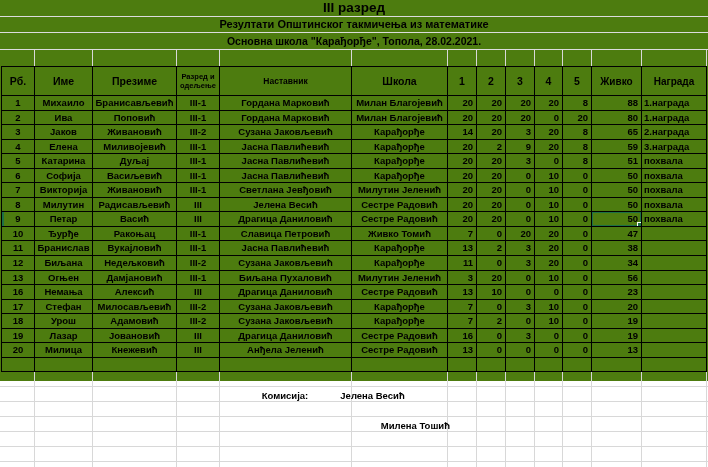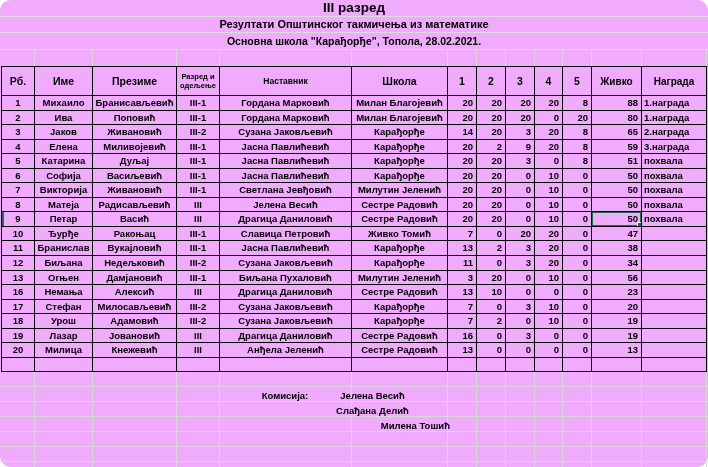--- a/index.html
+++ b/index.html
@@ -3,21 +3,21 @@
 <meta charset="utf-8">
 <style>
   * { box-sizing: border-box; margin: 0; padding: 0; }
   html,body { width: 708px; height: 467px; }
   body {
     background: #ffffff;
     font-family: "Liberation Sans", sans-serif;
     color: #000;
     overflow: hidden;
   }
-  .sheet { position: relative; width: 708px; height: 467px; background: #f0abfc; border-radius: 11px; }
+  .sheet { position: relative; width: 708px; height: 381px; background: #4d7c0f; }
 
   
   .title {
     position: absolute; left: 0; width: 708px;
     text-align: center; font-weight: 700;
     border-bottom: 1px solid #dcdcdc;
     white-space: nowrap; overflow: hidden;
   }
   .t1 { top: 0;  height: 17px; line-height: 16px; font-size: 13.5px; }
   .t2 { top: 17px; height: 16px; line-height: 15px; font-size: 11px; }
@@ -247,21 +247,21 @@
           <td class="c-s">20</td>
           <td class="c-s">20</td>
           <td class="c-s">0</td>
           <td class="c-s">10</td>
           <td class="c-s">0</td>
           <td class="c-ukupno">50</td>
           <td class="c-nagrada">похвала</td>
         </tr>
         <tr>
           <td class="c-rb">8</td>
-          <td class="c-ime">Матеја</td>
+          <td class="c-ime">Милутин</td>
           <td class="c-prezime">Радисављевић</td>
           <td class="c-razred">III</td>
           <td class="c-nastavnik">Јелена Весић</td>
           <td class="c-skola">Сестре Радовић</td>
           <td class="c-s">20</td>
           <td class="c-s">20</td>
           <td class="c-s">0</td>
           <td class="c-s">10</td>
           <td class="c-s">0</td>
           <td class="c-ukupno">50</td>
@@ -431,17 +431,16 @@
           <td></td>
           <td></td>
           <td></td>
         </tr>
       </tbody>
   </table>
 
   <div class="below">
     <div class="kom-label">Комисија:</div>
     <div class="member m0">Јелена Весић</div>
-    <div class="member m1">Слађана Делић</div>
     <div class="member m2">Милена Тошић</div>
   </div>
 
 </div>
 
 </body></html>

